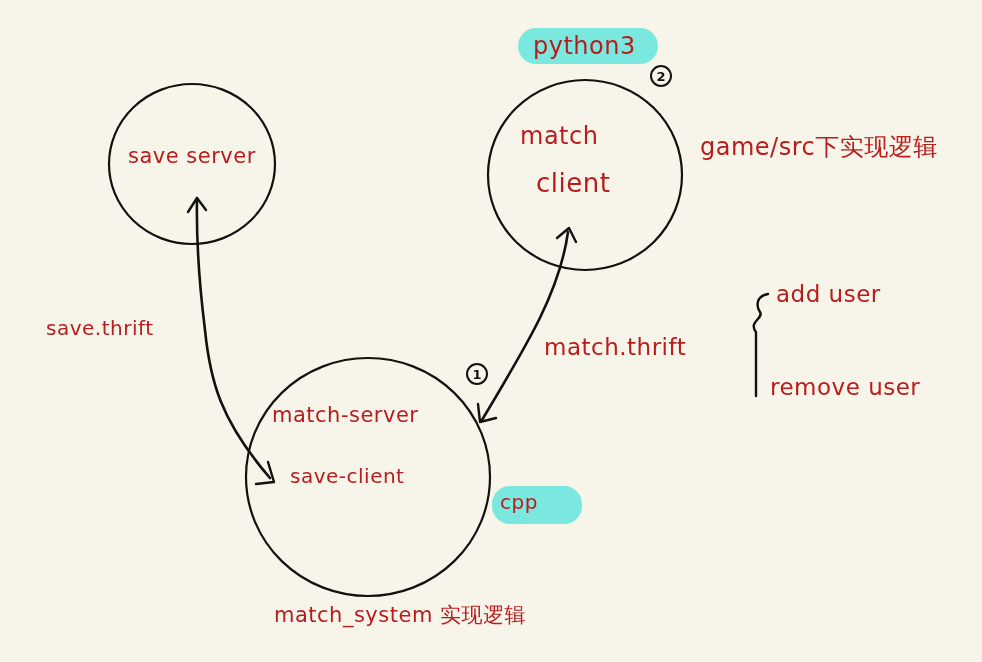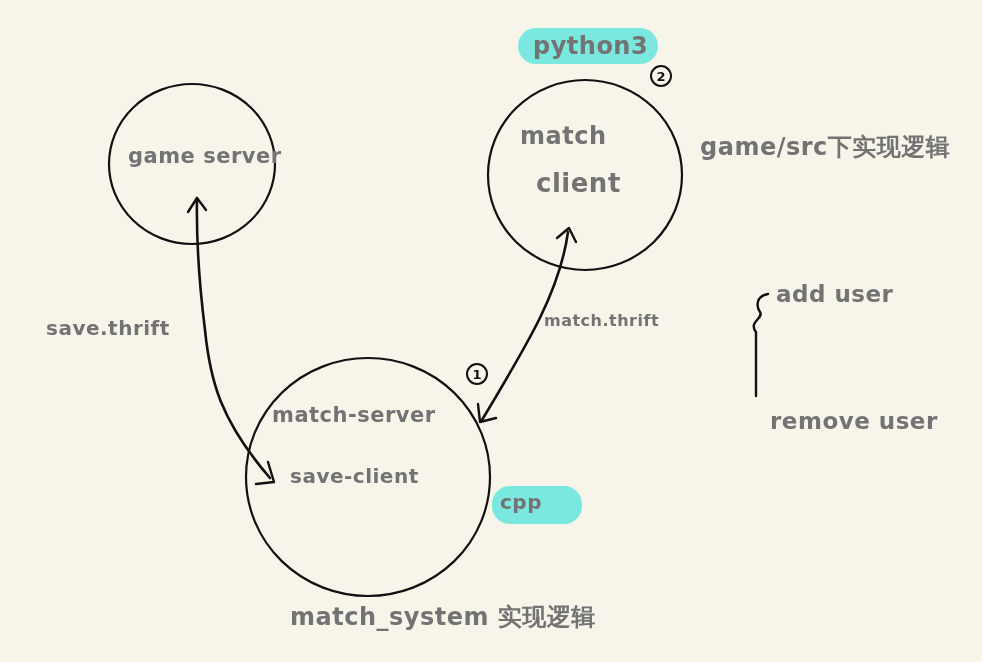--- a/index.html
+++ b/index.html
@@ -8,24 +8,23 @@
       background: #f7f5ea;
       position: relative; overflow: hidden;
       font-family: "DejaVu Sans", sans-serif;
       color: #111;
     }
     svg.canvas { position: absolute; left: 0; top: 0; }
     .lbl {
       position: absolute;
       white-space: nowrap;
       font-family: "DejaVu Sans", sans-serif;
-      color: #737373;
+      color: #b91c1c;
       line-height: 1;
       letter-spacing: 0.5px;
-      font-weight: bold;
     }
     .hl {
       position: absolute;
       border-radius: 18px;
     }
     .badge {
       position: absolute;
       width: 22px; height: 22px;
       border: 2.5px solid #111;
       border-radius: 50%;
@@ -60,26 +59,26 @@
     <path d="M768 294 C 756 296, 756 306, 760 312 C 764 318, 748 322, 756 332 L 756 396" stroke-width="2.4"></path>
   </g>
 </svg>
 
 <div class="badge" style="left:466px; top:363px;">1</div>
 <div class="badge" style="left:650px; top:65px;">2</div>
 
 <div class="lbl" style="left:533px; top:34px; font-size:24px;">python3</div>
 <div class="lbl" style="left:500px; top:492px; font-size:20px;">cpp</div>
 
-<div class="lbl" style="left:128px; top:146px; font-size:21px;">game server</div>
+<div class="lbl" style="left:128px; top:146px; font-size:21px;">save server</div>
 <div class="lbl" style="left:520px; top:124px; font-size:24px;">match</div>
 <div class="lbl" style="left:536px; top:170px; font-size:26px;">client</div>
 <div class="lbl" style="left:272px; top:405px; font-size:21px;">match-server</div>
 <div class="lbl" style="left:290px; top:466px; font-size:20px;">save-client</div>
 
 <div class="lbl" style="left:46px; top:318px; font-size:20px;">save.thrift</div>
-<div class="lbl" style="left:544px; top:313px; font-size:16px;">match.thrift</div>
+<div class="lbl" style="left:544px; top:336px; font-size:23px;">match.thrift</div>
 
 <div class="lbl" style="left:776px; top:283px; font-size:23px;">add user</div>
-<div class="lbl" style="left:770px; top:376px; font-size:23px;margin-top:34px;">remove user</div>
+<div class="lbl" style="left:770px; top:376px; font-size:23px;">remove user</div>
 
 <div class="lbl" style="left:700px; top:98px; font-size:24px;margin-top:37px;">game/src下实现逻辑</div>
-<div class="lbl" style="left:290px; top:605px; font-size:24px;">match_system 实现逻辑</div>
+<div class="lbl" style="left:274px; top:605px; font-size:21px;">match_system 实现逻辑</div>
 
 </body></html>

